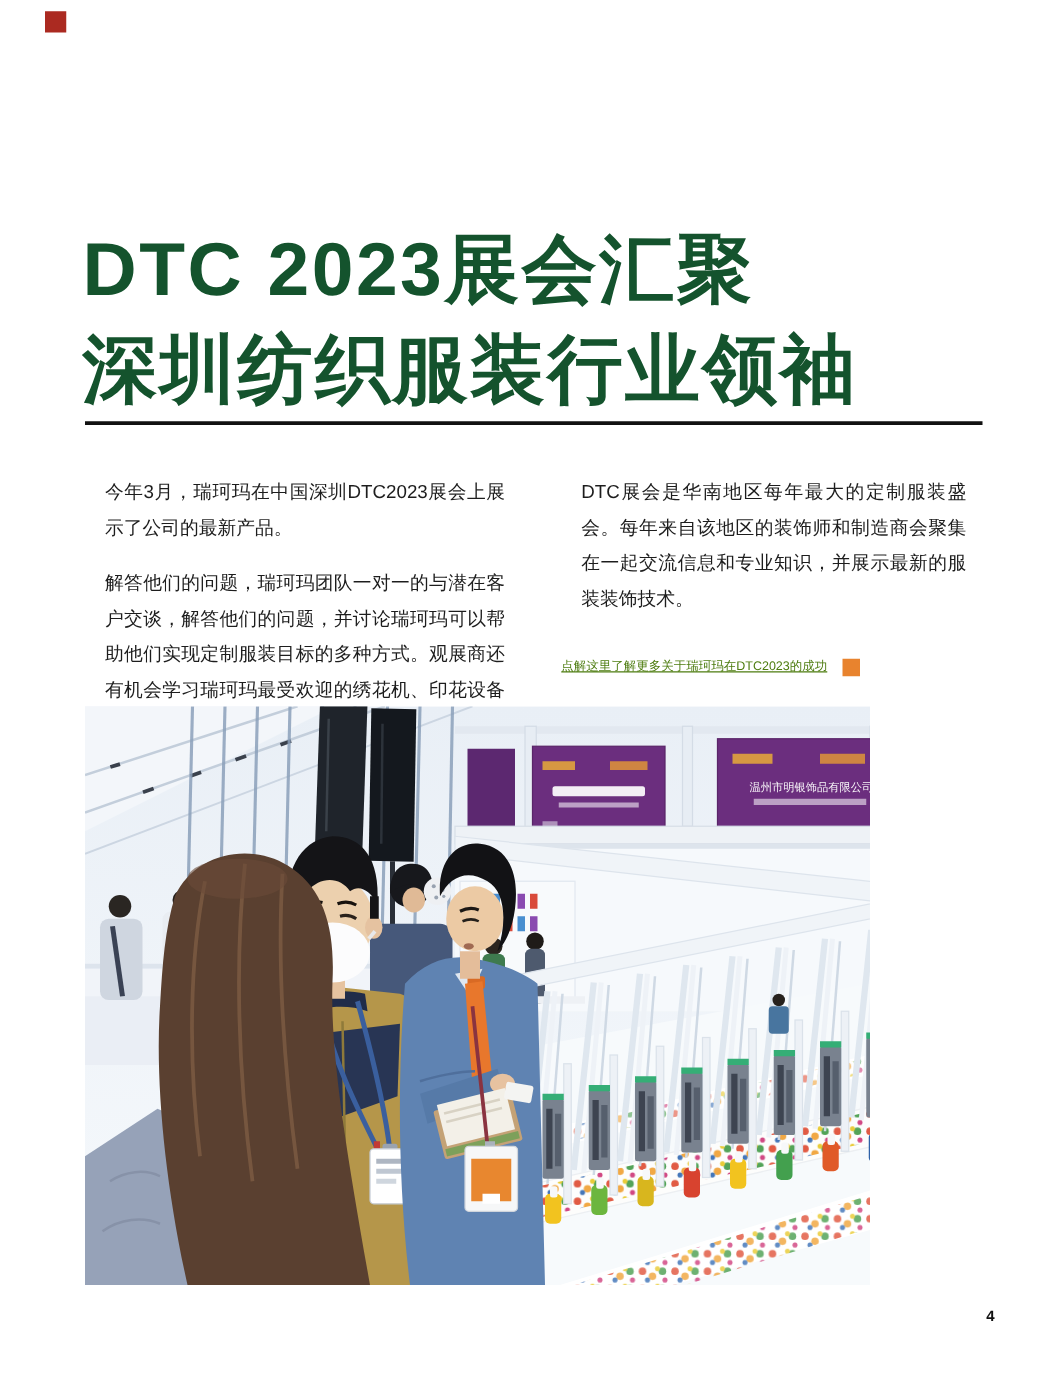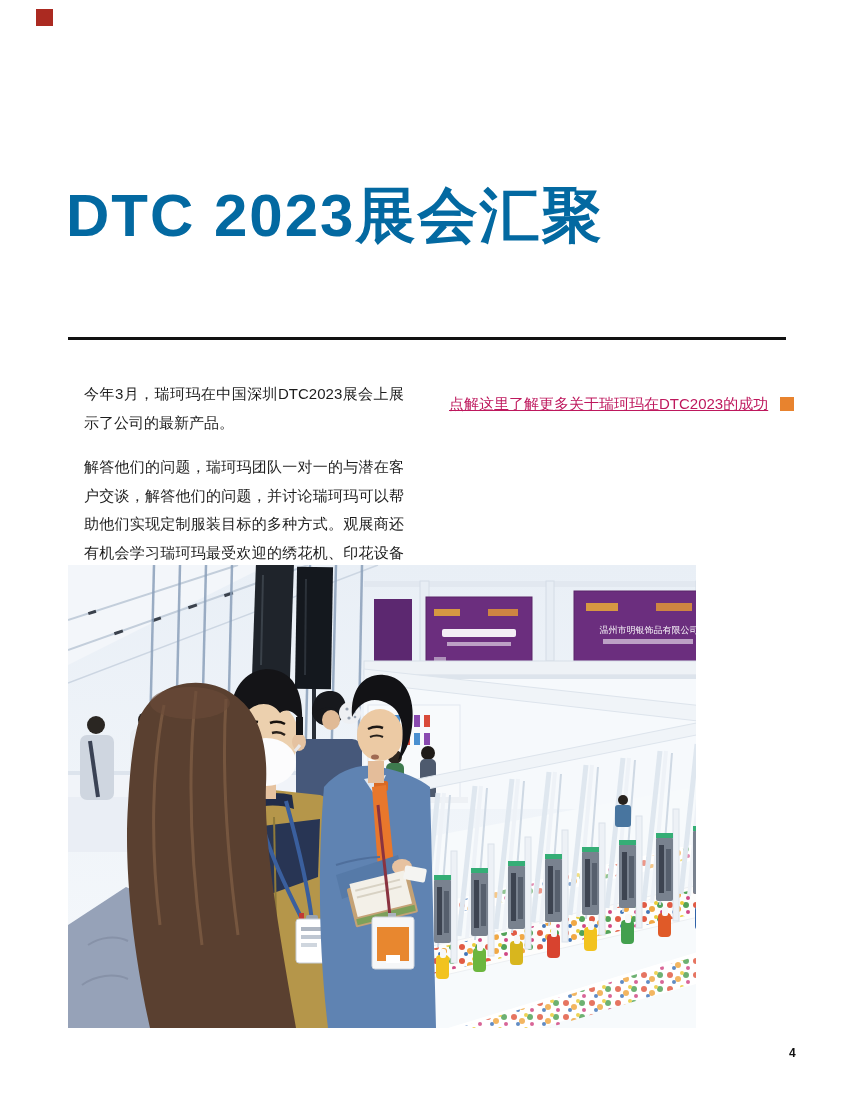--- a/index.html
+++ b/index.html
@@ -1,50 +1,52 @@
 <!DOCTYPE html>
 <html><head>
 <meta charset="utf-8">
 <style>
   html,body{margin:0;padding:0;background:#ffffff;}
   body{width:850px;height:1100px;position:relative;overflow:hidden;
        font-family:"Liberation Sans","DejaVu Sans",sans-serif;color:#1c1c1c;}
   .accent-square{position:absolute;left:36px;top:9px;width:17px;height:17px;background:#ab2a21;}
   .headline{position:absolute;left:66px;top:136px;width:740px;
-            font-size:60px;line-height:80px;font-weight:bold;color:#0369a1;letter-spacing:2px;}
+            font-size:60px;line-height:80px;font-weight:bold;color:#14532d;letter-spacing:2px;}
   .headline span{display:block;white-space:nowrap;}
   .rule{position:absolute;left:68px;top:337px;width:718px;height:3px;background:#111;}
   .col{position:absolute;top:364px;font-size:15px;line-height:28.5px;text-align:justify;color:#1d1d1d;}
   .col p{margin:16px;}
   .col-left{left:68px;width:352px;}
   .col-right{left:449px;width:340px;}
   .link-row{margin-top:26px;display:flex;align-items:center;text-align:left;}
-  .link-row a{color:#be185d;text-decoration:underline;font-size:15px;white-space:nowrap;}
+  .link-row a{color:#4d7c0f;text-decoration:underline;font-size:10px;white-space:nowrap;}
   .marker{display:inline-block;width:14px;height:14px;background:#e8832e;margin-left:12px;flex:0 0 auto;}
   .photo{position:absolute;left:68px;top:565px;width:628px;height:463px;overflow:hidden;}
   .photo svg{display:block;width:718px;height:463px;}
   .pagenum{position:absolute;left:789px;top:1046px;font-size:12px;font-weight:bold;color:#111;}
 </style>
 </head>
 <body>
 
 <div class="accent-square"></div>
 
 <h1 class="headline">
   <span>DTC 2023展会汇聚</span>
+  <span>深圳纺织服装行业领袖</span>
 </h1>
 
 <div class="rule"></div>
 
 <div class="col col-left">
   <p>今年3月，瑞珂玛在中国深圳DTC2023展会上展示了公司的最新产品。</p>
   <p>解答他们的问题，瑞珂玛团队一对一的与潜在客户交谈，解答他们的问题，并讨论瑞珂玛可以帮助他们实现定制服装目标的多种方式。观展商还有机会学习瑞珂玛最受欢迎的绣花机、印花设备和刺绣配件的性能，其中包括瑞珂玛的全新金片绣装置。</p>
 </div>
 
 <div class="col col-right">
+  <p>DTC展会是华南地区每年最大的定制服装盛会。每年来自该地区的装饰师和制造商会聚集在一起交流信息和专业知识，并展示最新的服装装饰技术。</p>
   <div class="link-row">
     <a href="#">点解这里了解更多关于瑞珂玛在DTC2023的成功</a>
     <span class="marker"></span>
   </div>
 </div>
 
 <div class="photo">
 <svg viewBox="0 0 718 463" preserveAspectRatio="none">
   <defs>
     <linearGradient id="bgGrad" x1="0" y1="0" x2="0" y2="1">

